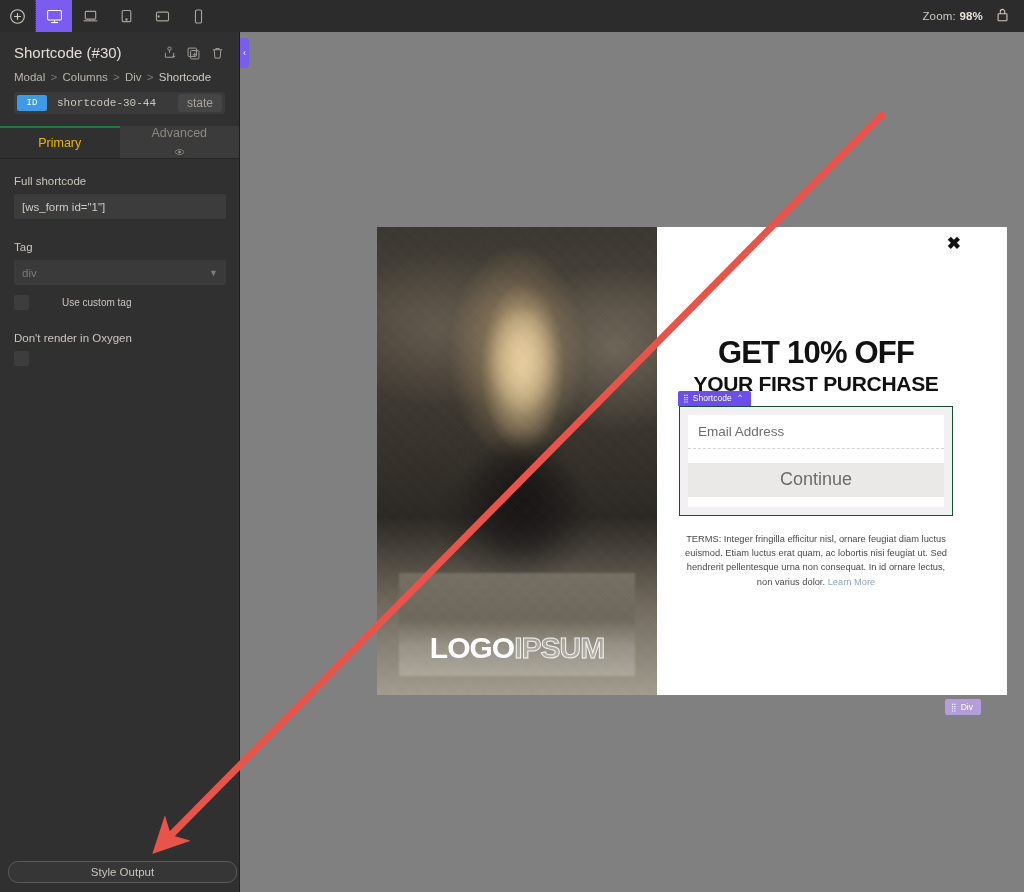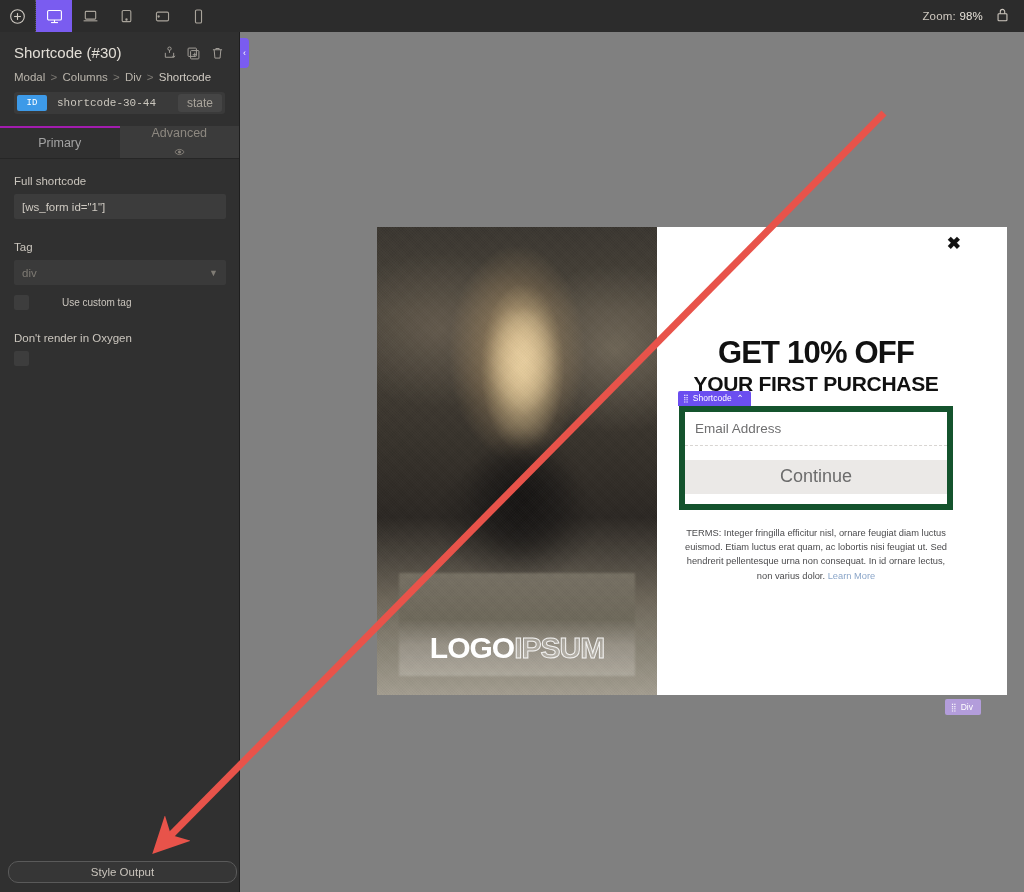--- a/index.html
+++ b/index.html
@@ -22,21 +22,21 @@
     cursor: pointer;
   }
   .dev-btn.sep { border-right: 1px dotted #555; }
   .dev-btn.active { background: #7a5cf0; }
   .dev-btn svg { display: block; }
   .topbar-right {
     margin-left: auto; display: flex; align-items: center; gap: 12px;
     padding-right: 14px; color: #cfc9c0; font-size: 11.5px;
   }
   .zoom-label { letter-spacing: .2px; }
-  .zoom-label b { color: #e8e3da; font-weight: normal; text-align: center; }
+  .zoom-label b { color: #e8e3da; font-weight: bold; text-align: center; }
 
   
   .panel {
     position: absolute; top: 32px; left: 0; width: 240px; height: 860px;
     background: #303030; color: #d4d0c8;
     display: flex; flex-direction: column;
     border-right: 1px solid #1e1e1e;
   }
   .panel-head { padding: 12px 14px 0 14px; }
   .panel-title-row { display: flex; align-items: flex-start; justify-content: space-between; }
@@ -64,21 +64,21 @@
   .statebtn {
     background: #454545; color: #a9a49b; font-size: 12px; border-radius: 3px;
     padding: 2px 9px; cursor: pointer;
   }
 
   .tabs { display: flex; margin-top: 12px; height: 33px; border-bottom: 1px solid #262626; }
   .tab {
     flex: 1; display: flex; align-items: center; justify-content: center; gap: 5px;
     font-size: 12.5px; cursor: pointer;
   }
-  .tab.active { background: #303030; color: #a3a3a3; border-top: 2px solid #a21caf; }
+  .tab.active { background: #303030; color: #eab308; border-top: 2px solid #15803d; }
   .tab.inactive { background: #3b3b3b; color: #8d8880; flex-direction: column; }
 
   .panel-body { flex: 1; padding: 16px 14px 0 14px; overflow: hidden; }
   .field-label { font-size: 11.5px; color: #cac5bd; margin-bottom: 7px; }
   .text-input {
     width: 212px; height: 25px; background: #3c3c3c; border: none; border-radius: 2px;
     color: #cfcac2; font-size: 11.5px; padding: 0 8px; font-family: "Liberation Sans", sans-serif;
   }
   .select-wrap { position: relative; width: 212px; }
   .select-input {
@@ -175,23 +175,23 @@
     font-family: "Liberation Sans", sans-serif; line-height: 1.05;
   }
   .h-sub {
     font-size: 21px; font-weight: bold; color: #111; letter-spacing: -.3px;
     font-family: "Liberation Sans", sans-serif; margin-top: 2px;
   }
 
   
   .shortcode-wrap { position: relative; margin-top: 10px; }
   .shortcode-outline {
-    border: 6px solid #14532d;
+    border: 1px solid #14532d;
     background: #f2f0f2;
-    padding: 0;
+    padding: 8px;
   }
   .sc-tag {
     position: absolute; left: -1px; top: -15px; height: 15px;
     background: #6b4ef0; color: #fff; font-size: 8.5px;
     display: flex; align-items: center; gap: 5px; padding: 0 7px 0 5px;
     border-radius: 2px 2px 0 0; cursor: pointer; white-space: nowrap;
   }
   .sc-grip { letter-spacing: -1px; font-size: 8px; opacity: .9; }
   .email-field {
     height: 34px; background: #fff; border-bottom: 1px dashed #d8d5d2;

